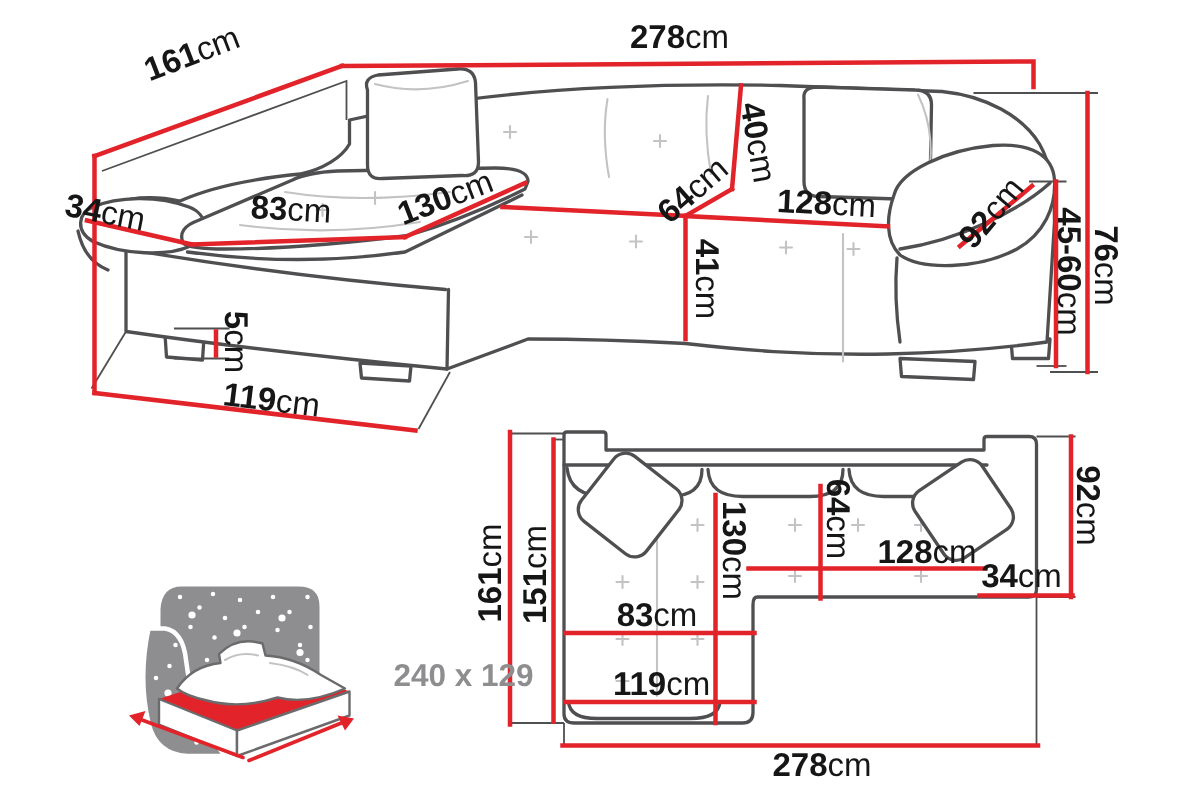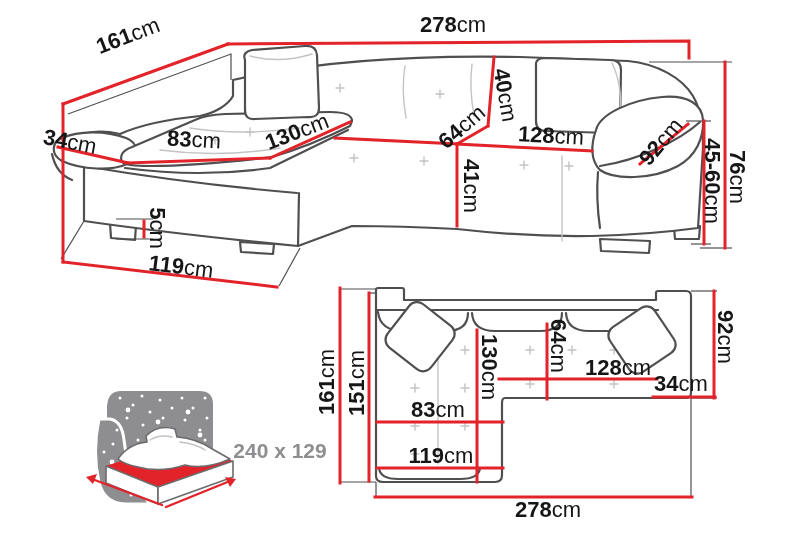--- a/index.html
+++ b/index.html
@@ -19,21 +19,21 @@
   .grayw{fill:var(--icongray);stroke:#fff;stroke-width:3;}
   .redf{fill:var(--red);stroke:none;}
   .whitef{fill:#fff;stroke:#6b6b6d;stroke-width:1.6;stroke-linejoin:round;stroke-linecap:round;}
   .star{fill:#fff;stroke:none;}
   .redln{stroke:var(--red);stroke-width:2.4;fill:none;stroke-linecap:round;}
   .dim{position:absolute;white-space:nowrap;color:var(--ink);font-size:22px;line-height:1;
        transform:translate(-50%,-50%) rotate(var(--r,0deg));}
   .dim .n{font-weight:700;}
   .dim .u{font-weight:400;}
   .bedsize{position:absolute;white-space:nowrap;color:var(--icongray);font-size:21px;font-weight:700;
-       transform:translate(-50%,-50%);}
+       transform:translate(-50%,-50%);margin-left:29px;}
 </style>
 </head>
 <body>
 
 <div id="stage">
 
 <svg id="art" width="800" height="533" viewBox="0 0 800 533">
 
   <g>
 

